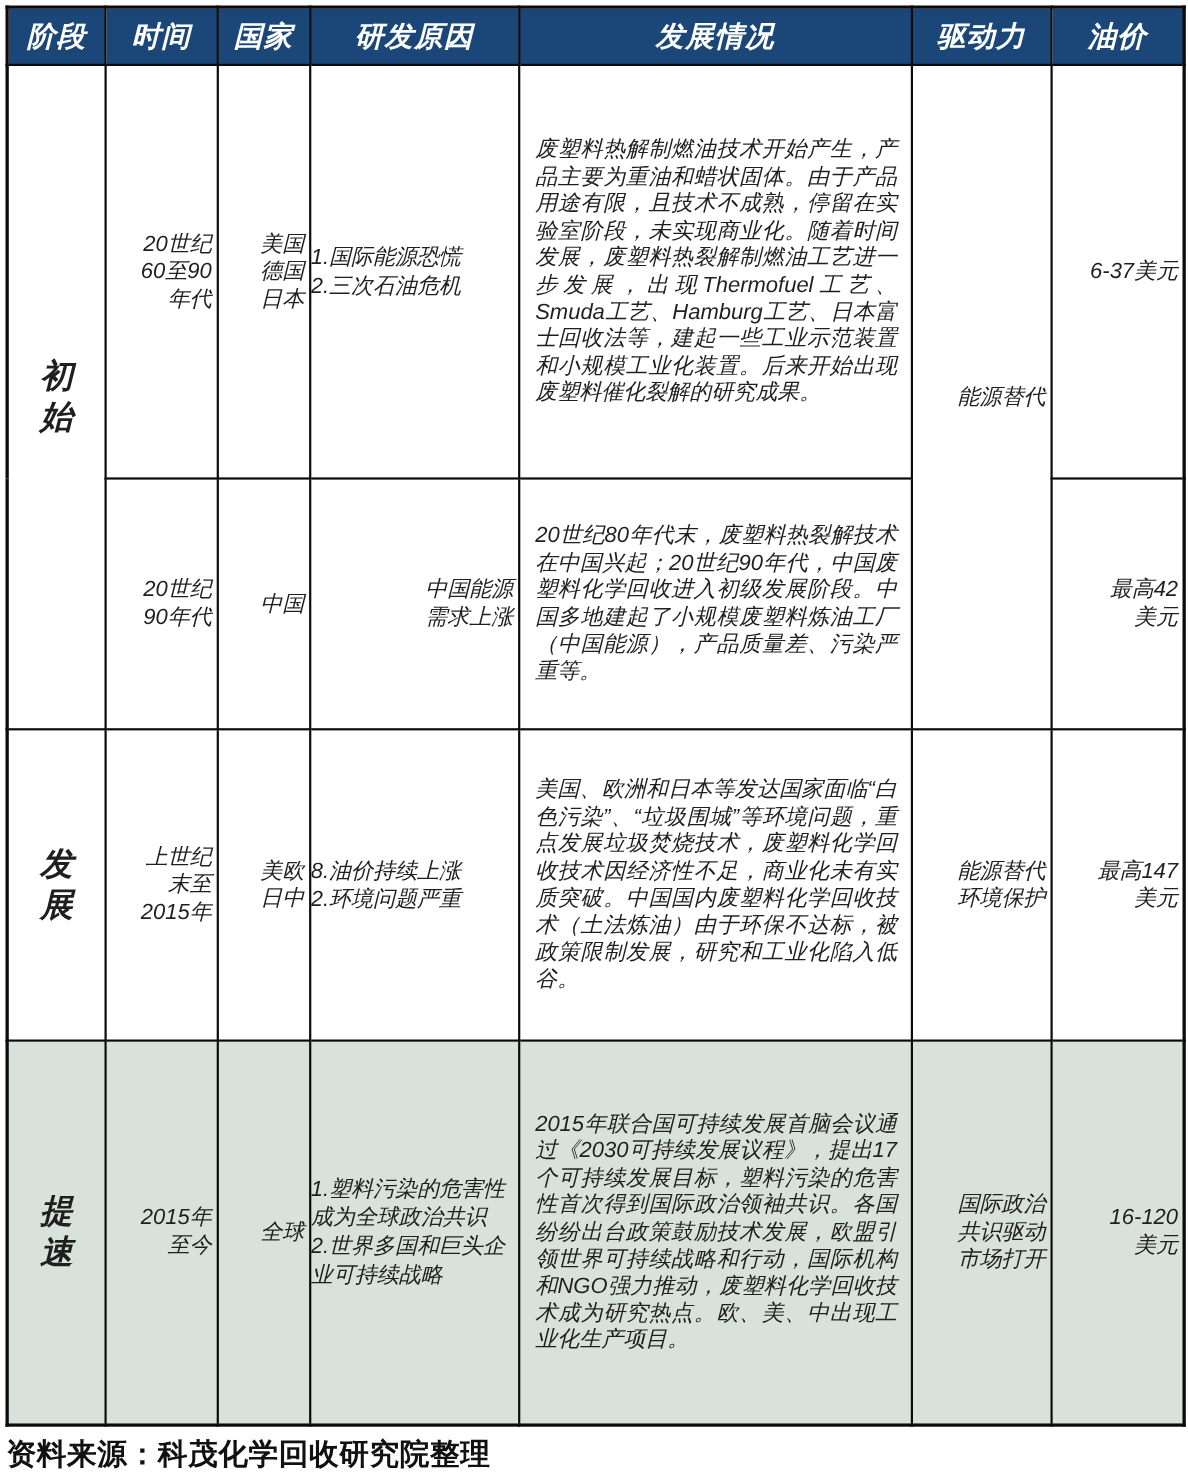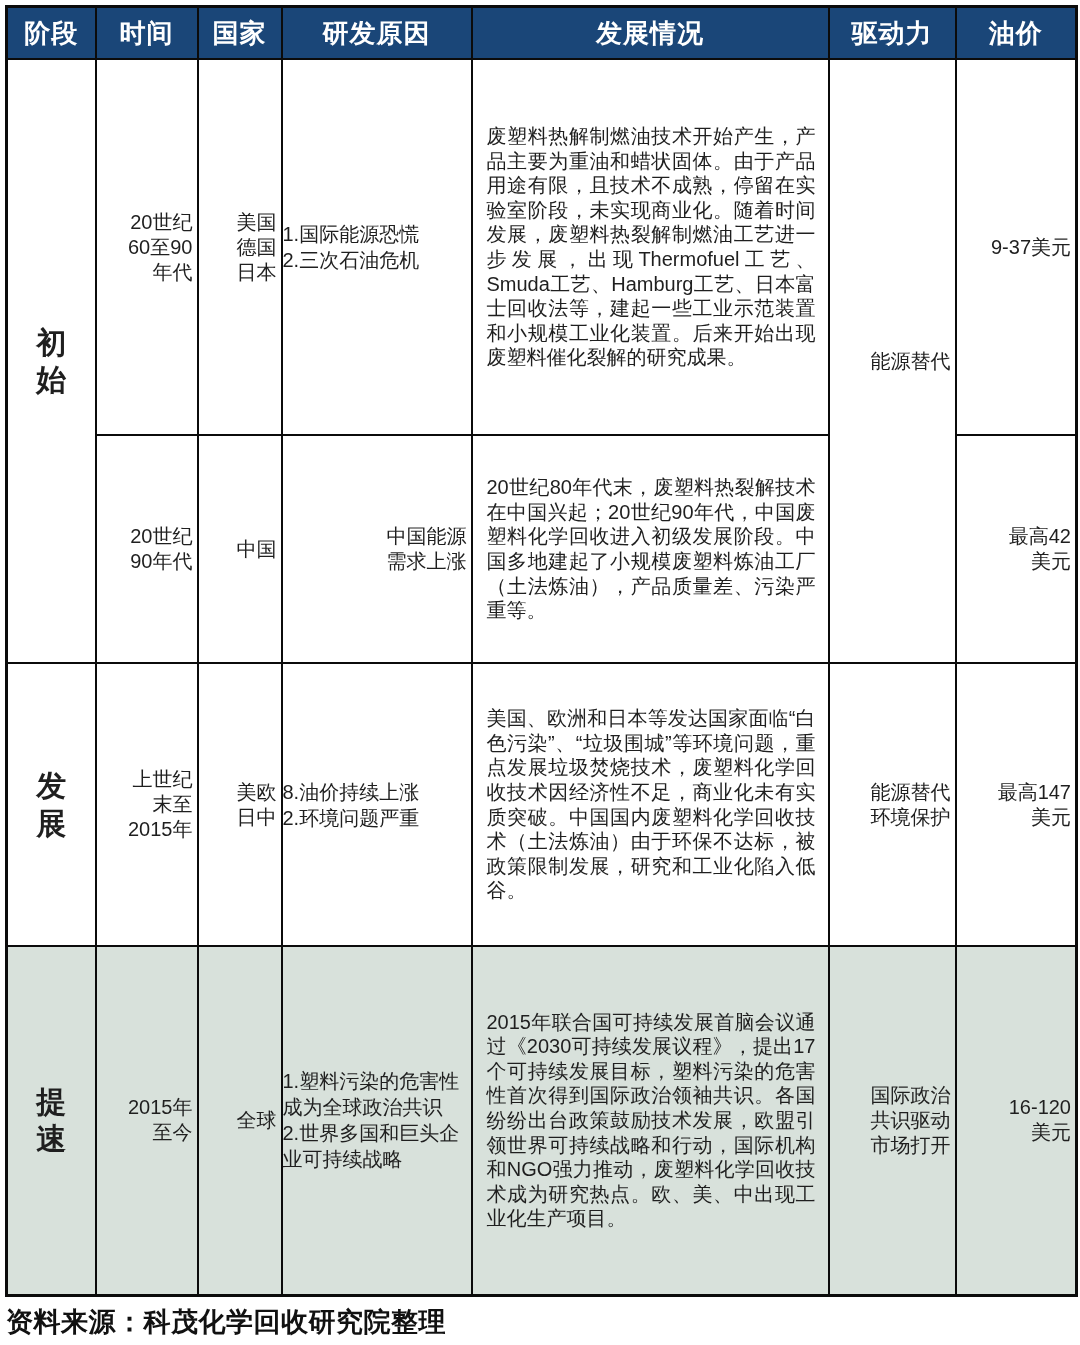--- a/index.html
+++ b/index.html
@@ -15,20 +15,21 @@
     width: 1080px; height: 1345px;
     overflow: hidden;
     font-family: "Liberation Sans", "DejaVu Sans", sans-serif;
   }
   table.stages {
     border-collapse: collapse;
     table-layout: fixed;
     margin: 5px 0 0 5px;
     width: 1070px;
     border: 3px solid var(--border-c);
+    font-style: italic;
   }
   th, td {
     border: 2px solid var(--border-c);
     vertical-align: middle;
     overflow: hidden;
   }
   th {
     background: var(--header-bg);
     color: var(--header-text);
     font-size: 26px;
@@ -105,29 +106,29 @@
       <td class="center">20世纪
 60至90
 年代</td>
       <td class="center">美国
 德国
 日本</td>
       <td class="reason">1.国际能源恐慌
 2.三次石油危机</td>
       <td class="dev">废塑料热解制燃油技术开始产生，产品主要为重油和蜡状固体。由于产品用途有限，且技术不成熟，停留在实验室阶段，未实现商业化。随着时间发展，废塑料热裂解制燃油工艺进一步发展，出现Thermofuel工艺、Smuda工艺、Hamburg工艺、日本富士回收法等，建起一些工业示范装置和小规模工业化装置。后来开始出现废塑料催化裂解的研究成果。</td>
       <td class="center" rowspan="2">能源替代</td>
-      <td class="center">9-37美元</td>
+      <td class="center">6-37美元</td>
     </tr>
     <tr class="r2">
       <td class="center">20世纪
 90年代</td>
       <td class="center">中国</td>
       <td class="center">中国能源
 需求上涨</td>
-      <td class="dev">20世纪80年代末，废塑料热裂解技术在中国兴起；20世纪90年代，中国废塑料化学回收进入初级发展阶段。中国多地建起了小规模废塑料炼油工厂（土法炼油），产品质量差、污染严重等。</td>
+      <td class="dev">20世纪80年代末，废塑料热裂解技术在中国兴起；20世纪90年代，中国废塑料化学回收进入初级发展阶段。中国多地建起了小规模废塑料炼油工厂（中国能源），产品质量差、污染严重等。</td>
       <td class="center">最高42
 美元</td>
     </tr>
     <tr class="r3">
       <td class="stage">发展</td>
       <td class="center">上世纪
 末至
 2015年</td>
       <td class="center">美欧
 日中</td>

